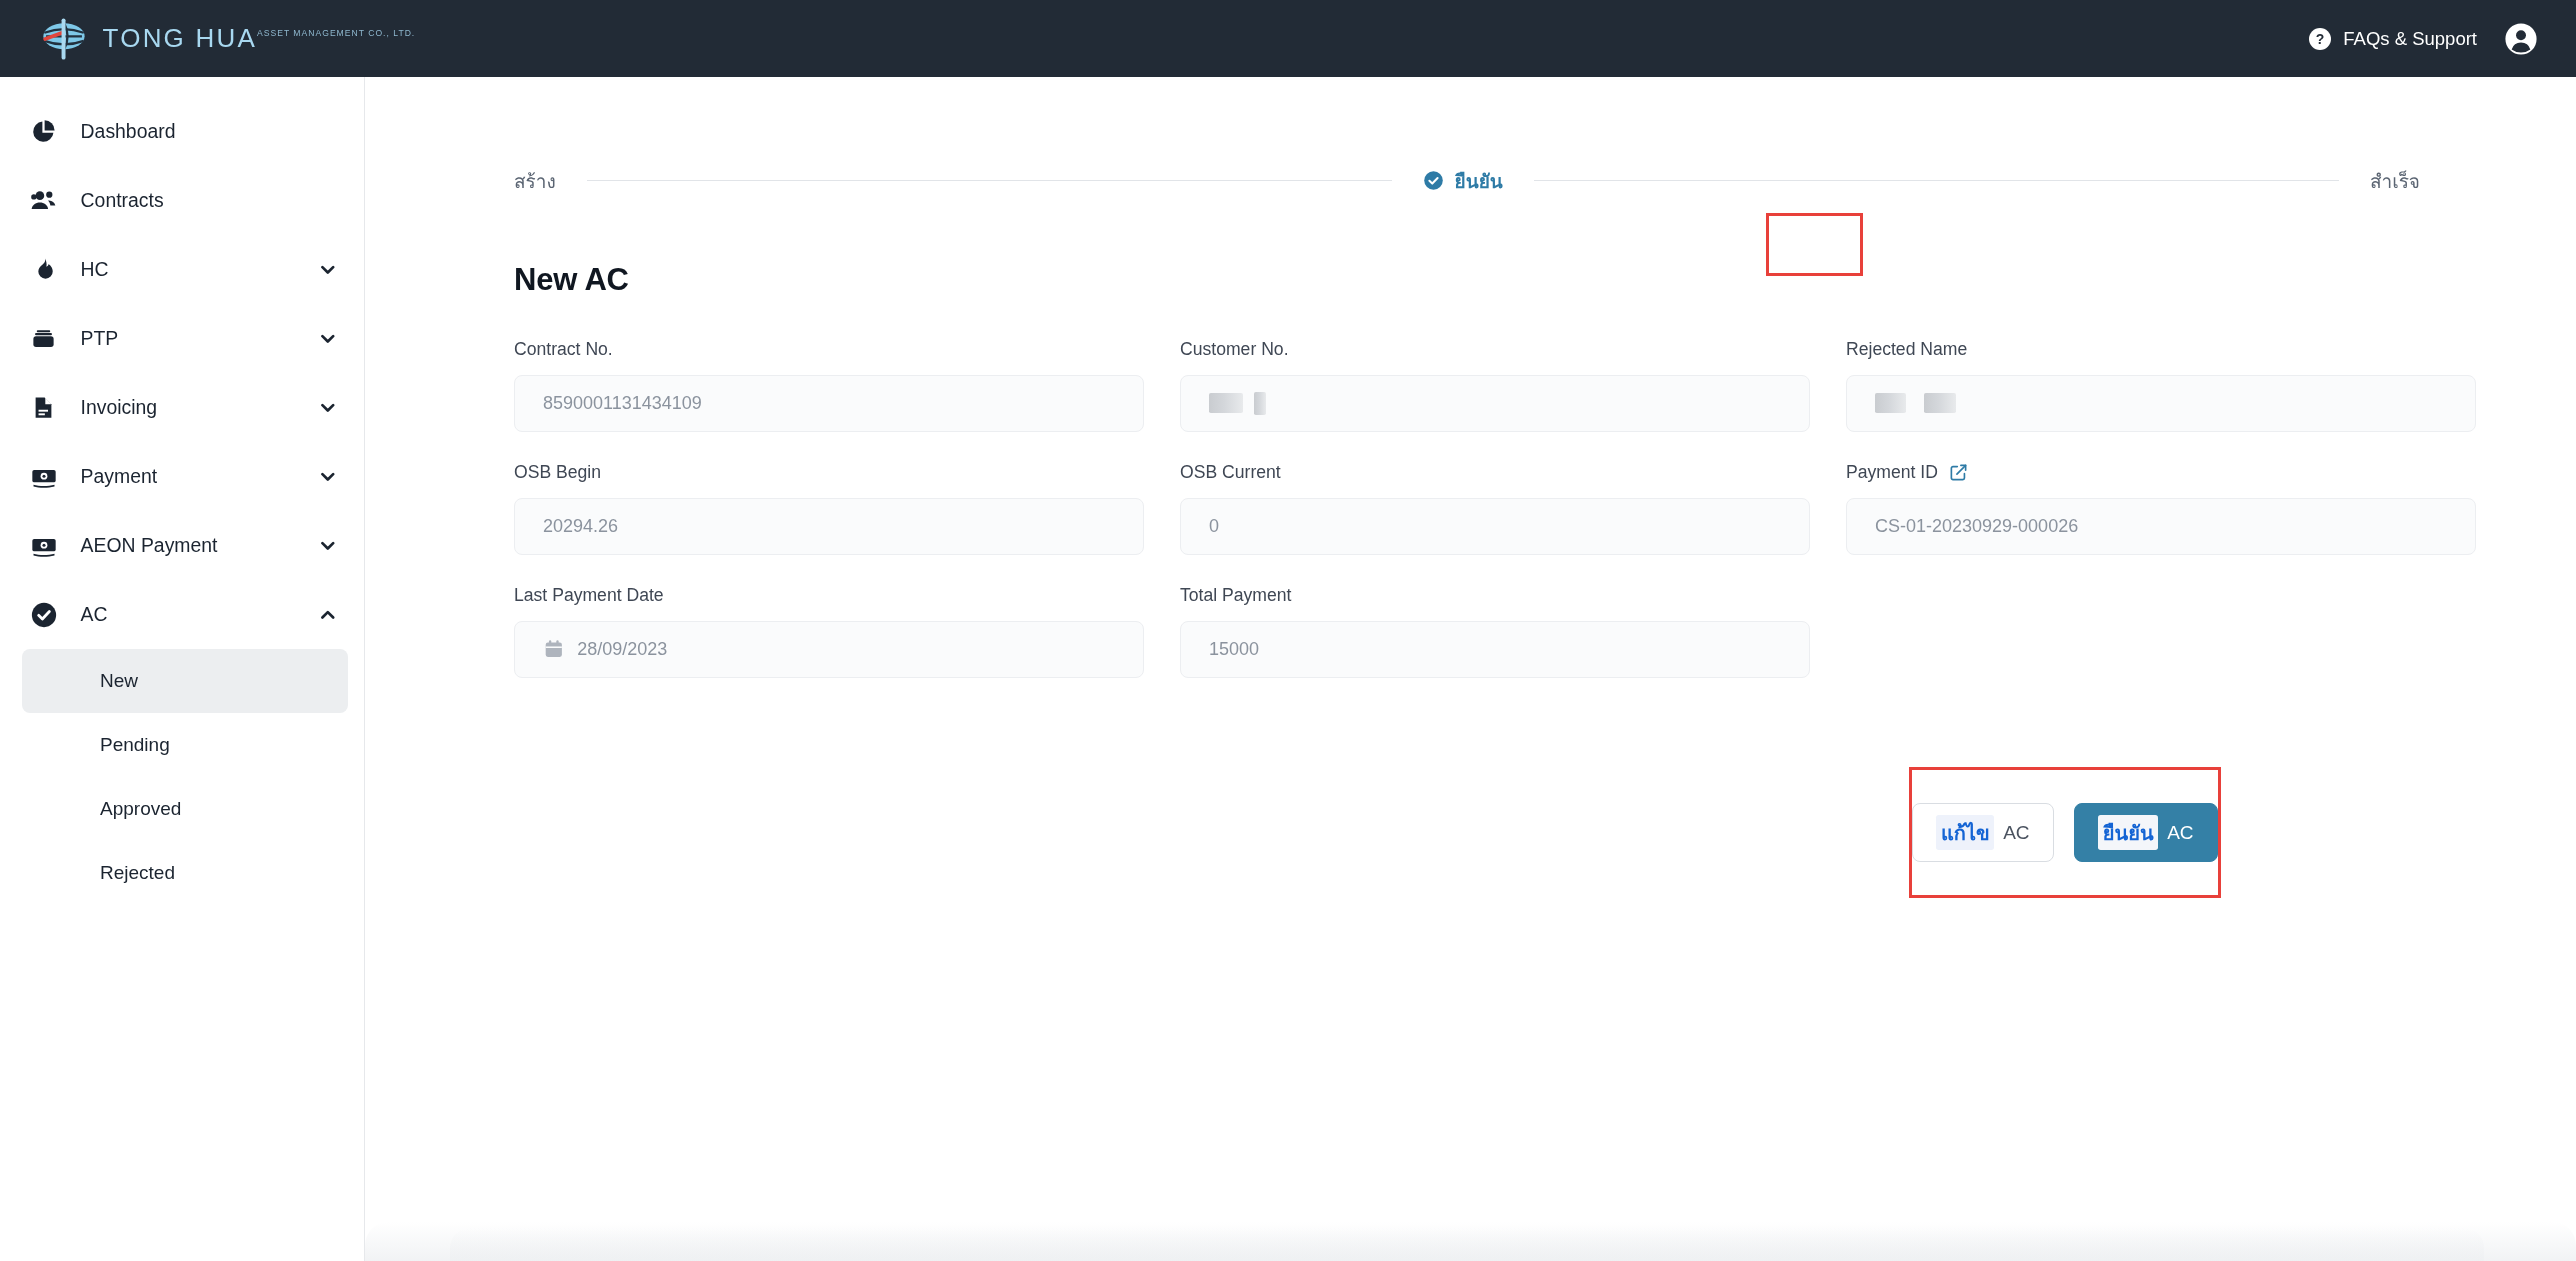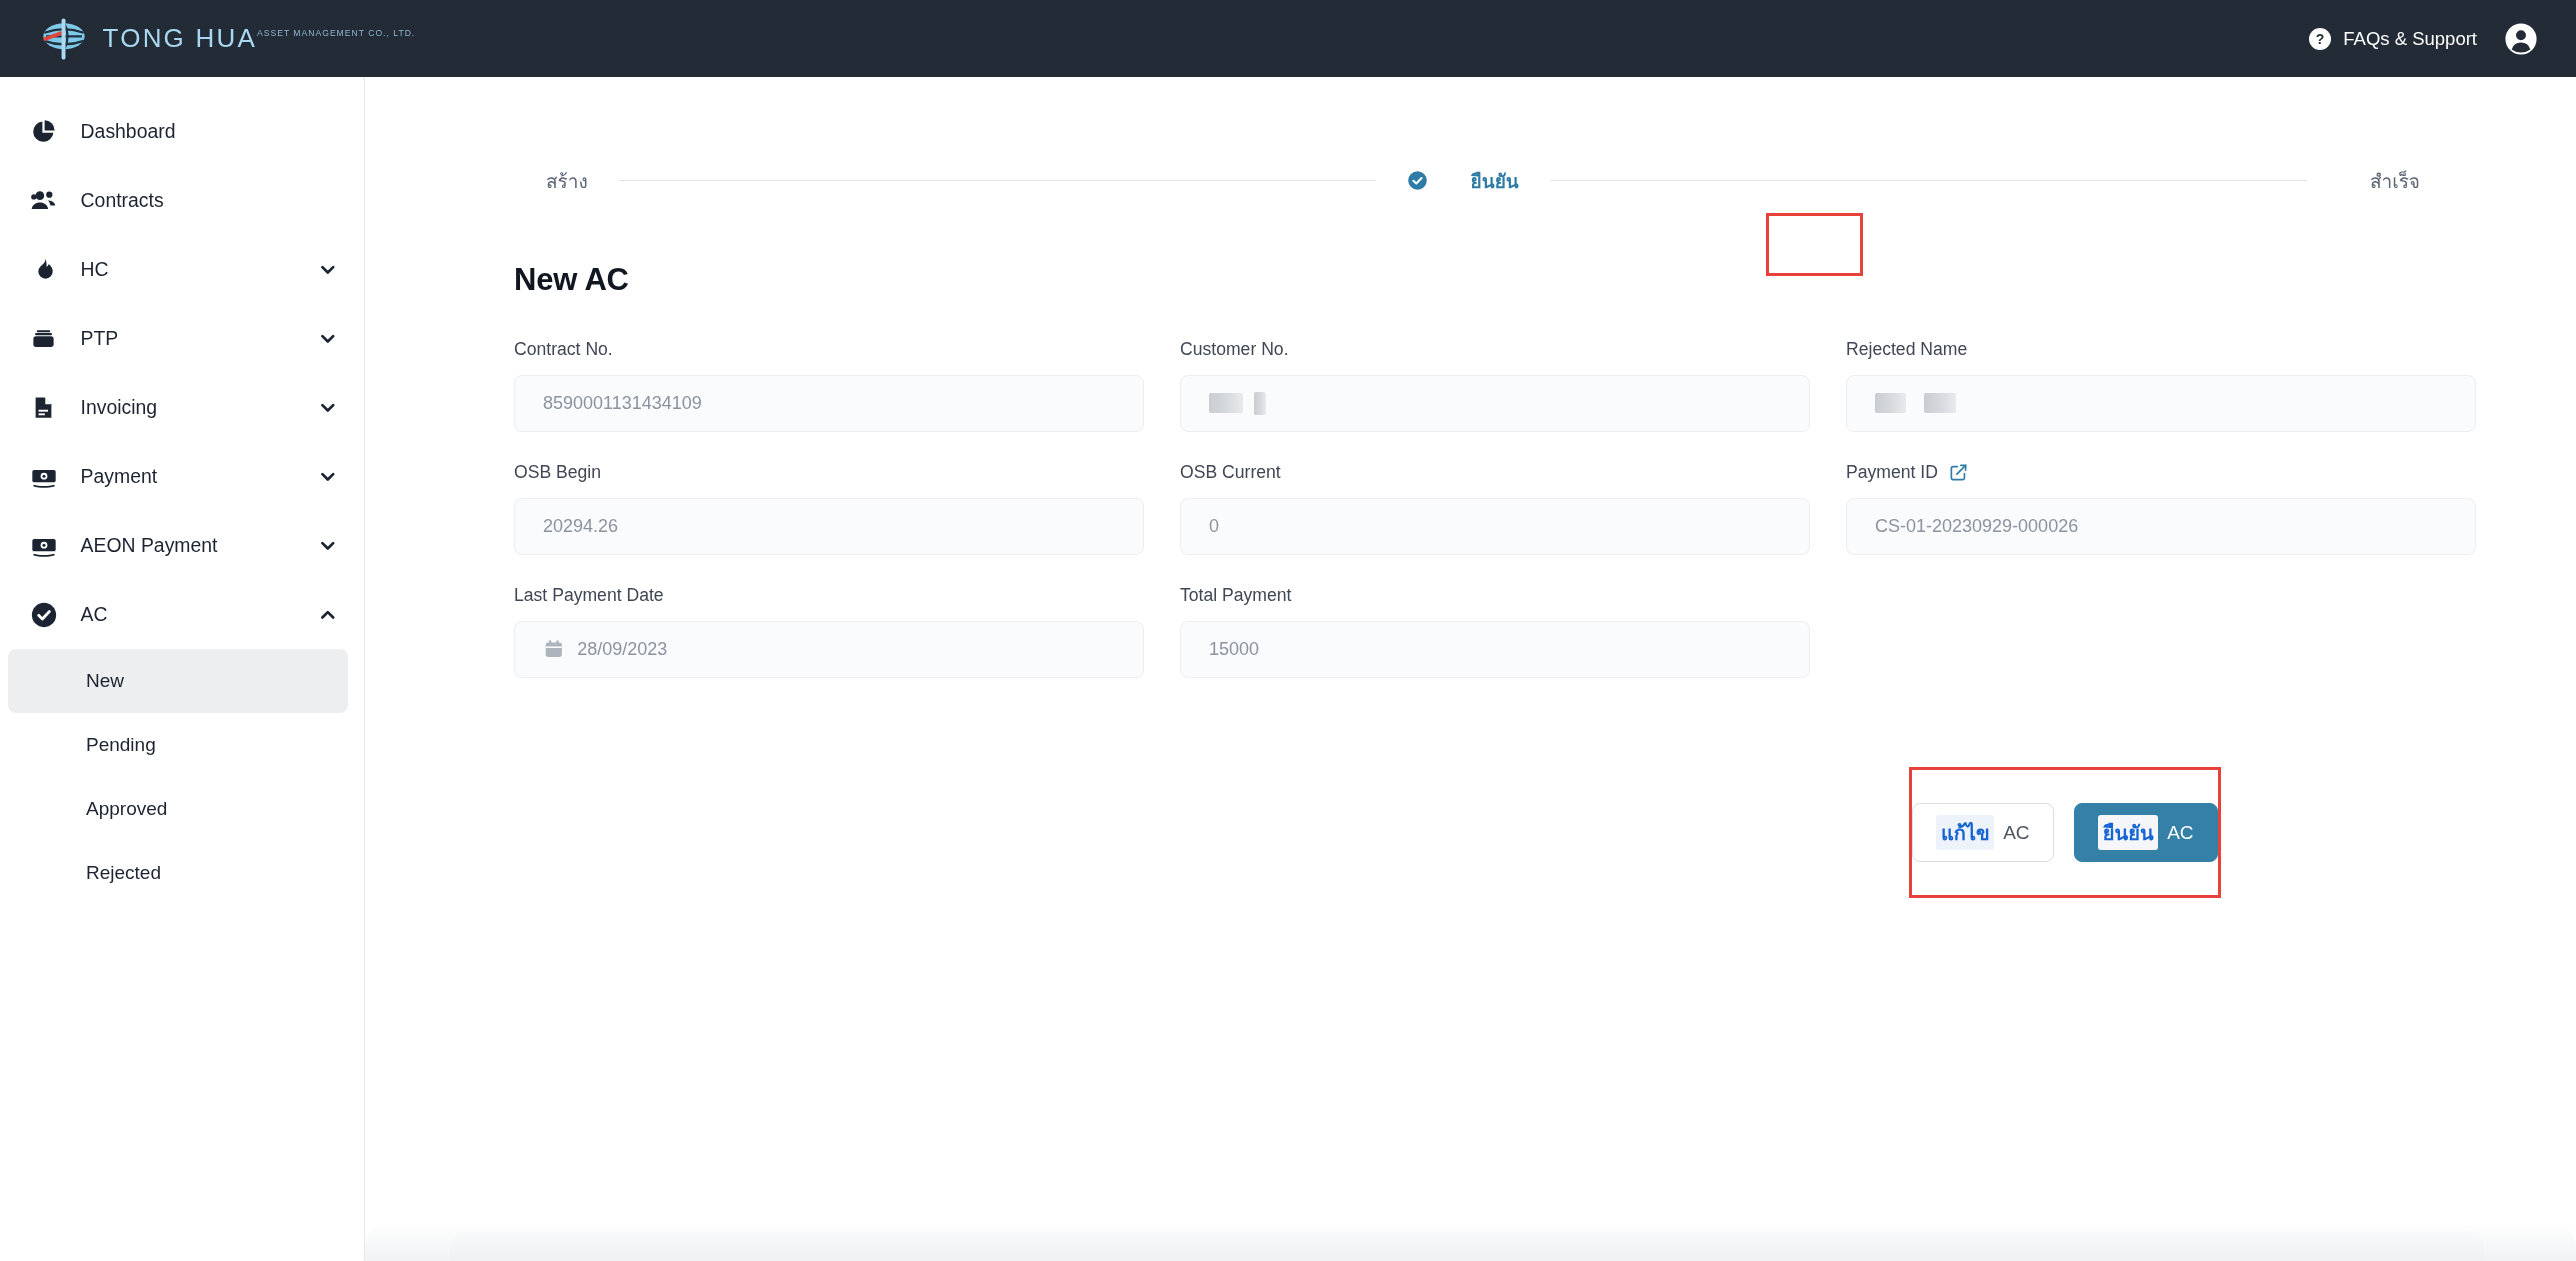--- a/index.html
+++ b/index.html
@@ -113,21 +113,21 @@
     justify-content: center;
     color: #1b2430;
   }
 
   .subnav { padding-bottom: 3.6px; }
   .sub-item {
     height: 64px;
     display: flex;
     align-items: center;
     padding-left: 78px;
-    margin: 0 16px 0 8px;
+    margin: 0 16px 0 22px;
     border-radius: 8px;
     font-size: 19px;
     color: #1b2430;
     cursor: pointer;
   }
   .sub-item.active { background: #eceef0; }
 
   
   #main {
     position: absolute;
@@ -149,21 +149,21 @@
     align-items: center;
   }
   .step {
     display: flex;
     align-items: center;
     gap: 10.8px;
     white-space: nowrap;
     position: relative;
     cursor: pointer;
   }
-  .step-label { font-size: 19px; color: #5a6472; margin-left: 32px; }
+  .step-label { font-size: 19px; color: #5a6472; }
   .step.current .step-label { color: #2e7ba6; font-weight: 600; }
   .step-line {
     flex: 1 1 auto;
     height: 0.9px;
     background: #e1e4e8;
     margin: 0 31px;
   }
   #step-confirm-highlight {
     position: absolute;
     left: 1401px;

